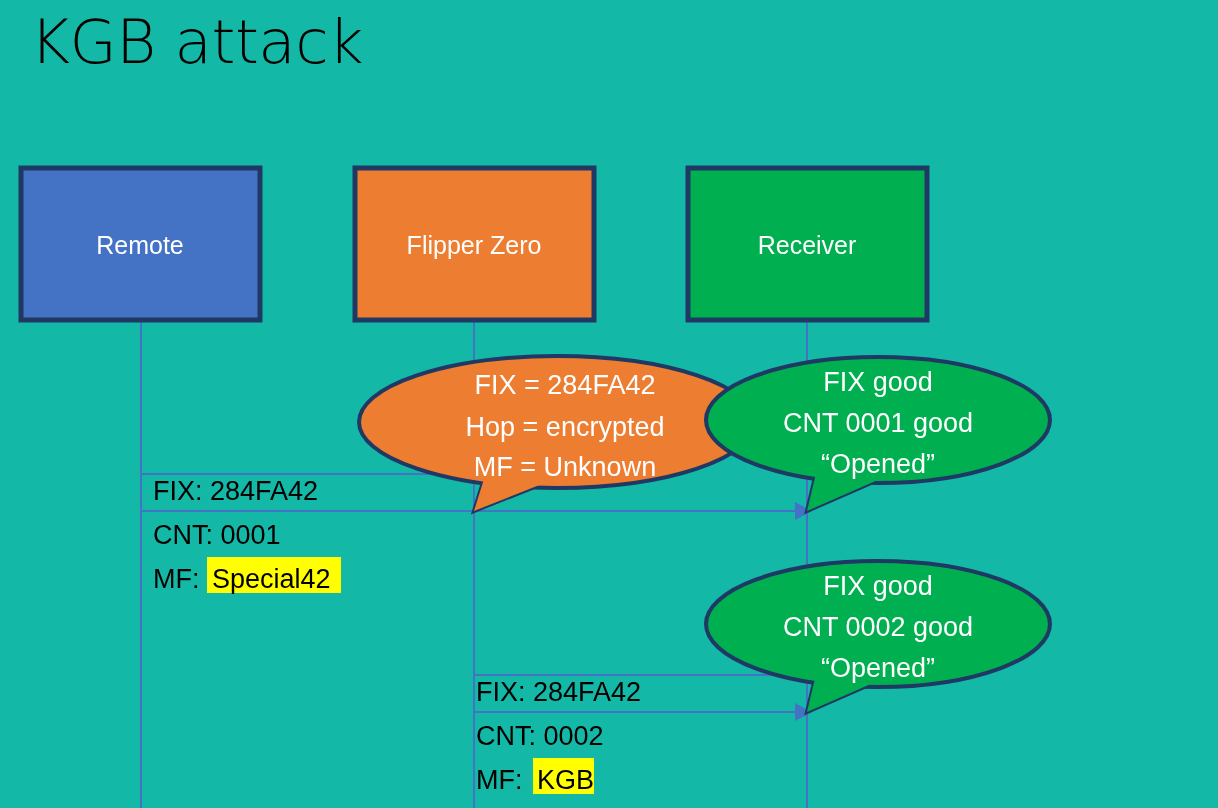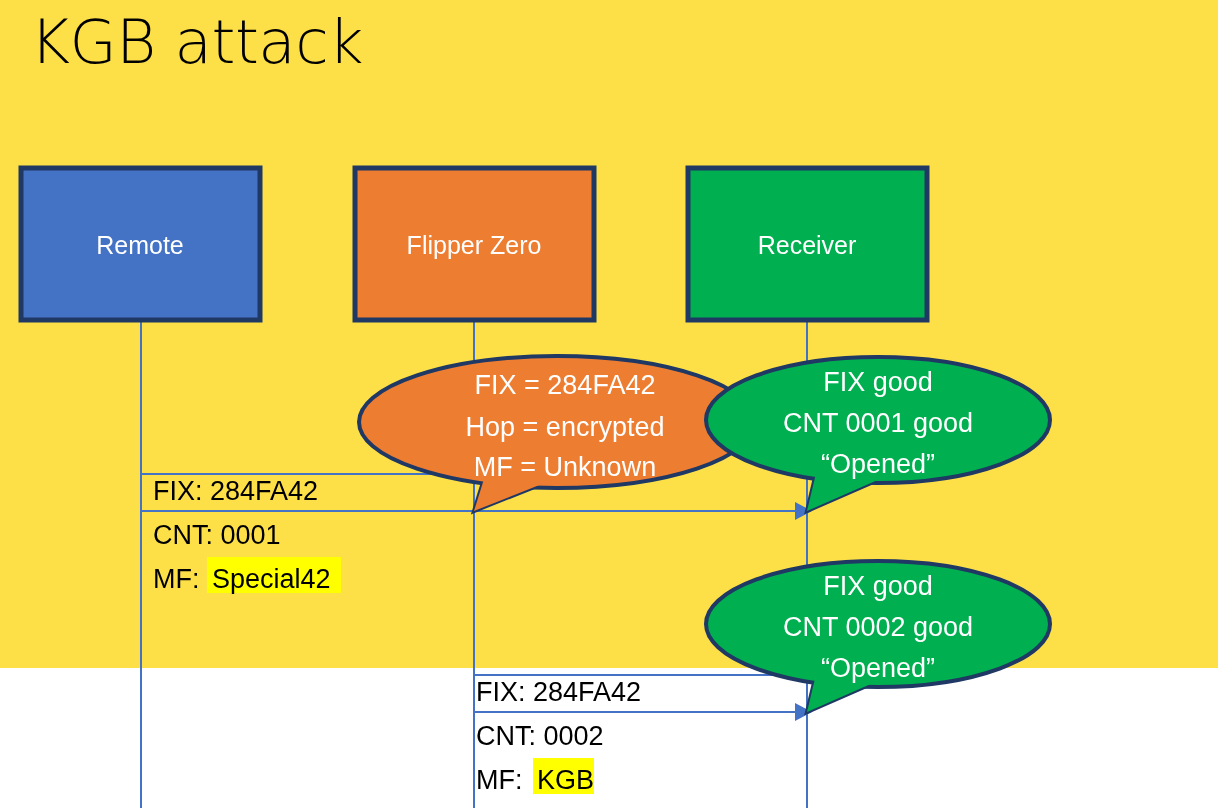--- a/index.html
+++ b/index.html
@@ -10,22 +10,22 @@
   body {
     width: 1218px;
     height: 808px;
     overflow: hidden;
     font-family: "Liberation Sans", sans-serif;
     position: relative;
   }
   #slide {
     position: relative;
     width: 1218px;
-    height: 668px;
-    background: #fde047;
+    height: 808px;
+    background: #14b8a6;
   }
   #slide-title {
     position: absolute;
     left: 30px;
     top: 8px;
     font-size: 61px;
     font-weight: 300;
     color: #000000;
     letter-spacing: -0.5px;
     line-height: 1.1;

